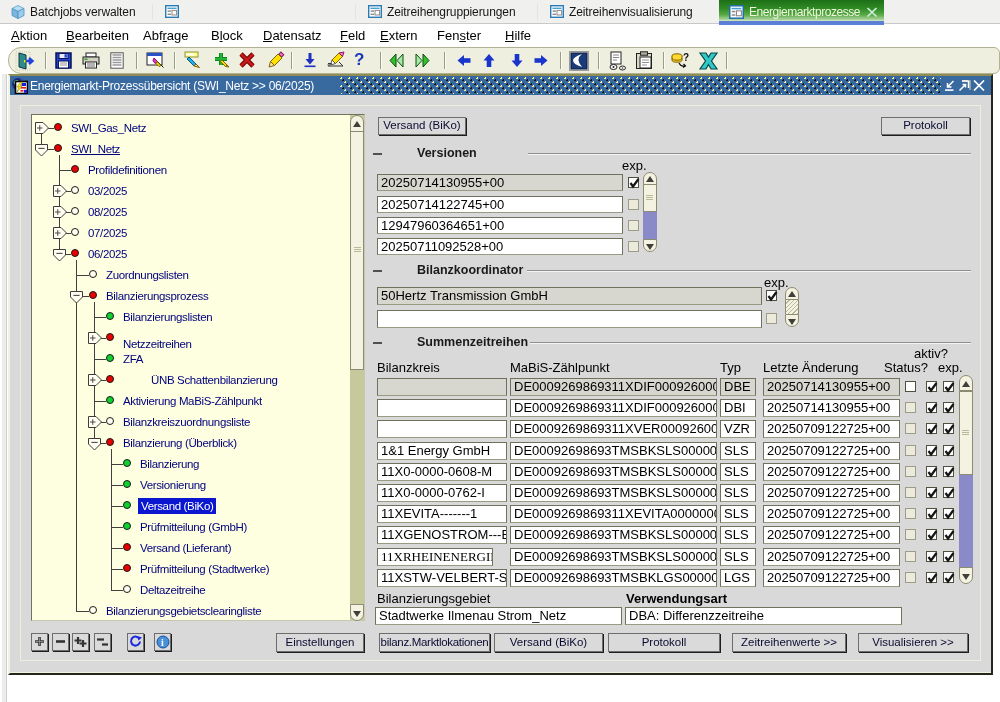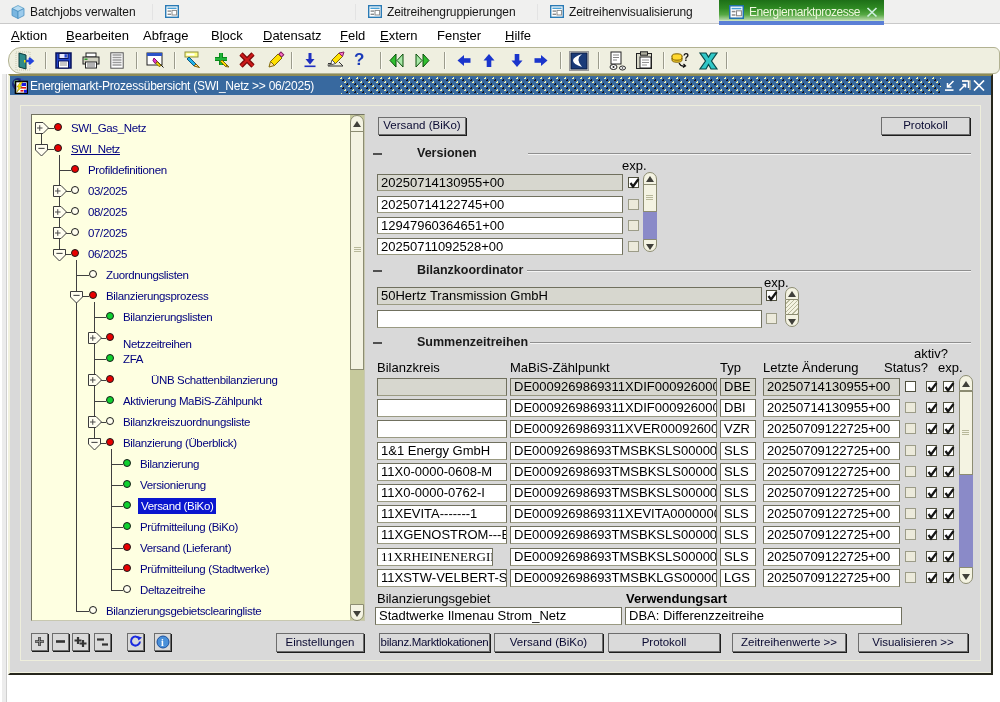--- a/index.html
+++ b/index.html
@@ -377,21 +377,21 @@
 <div class="dot dgreen" style="left:123px;top:459px;"></div>
 <div class="tnode" style="left:140px;top:457px;">Bilanzierung</div>
 <div class="dash" style="left:111px;top:485px;width:12px;"></div>
 <div class="dot dgreen" style="left:123px;top:480px;"></div>
 <div class="tnode" style="left:140px;top:478px;">Versionierung</div>
 <div class="dash" style="left:111px;top:506px;width:12px;"></div>
 <div class="dot dgreen" style="left:123px;top:501px;"></div>
 <div class="tnode" style="left:138px;top:498px;background:#0a16cf;color:#fff;padding:1px 3px;">Versand (BiKo)</div>
 <div class="dash" style="left:111px;top:527px;width:12px;"></div>
 <div class="dot dgreen" style="left:123px;top:522px;"></div>
-<div class="tnode" style="left:140px;top:520px;">Prüfmitteilung (BiKo)</div>
+<div class="tnode" style="left:140px;top:520px;">Prüfmitteilung (GmbH)</div>
 <div class="dash" style="left:111px;top:548px;width:12px;"></div>
 <div class="dot dred" style="left:123px;top:543px;"></div>
 <div class="tnode" style="left:140px;top:541px;">Versand (Lieferant)</div>
 <div class="dash" style="left:111px;top:569px;width:12px;"></div>
 <div class="dot dred" style="left:123px;top:564px;"></div>
 <div class="tnode" style="left:140px;top:562px;">Prüfmitteilung (Stadtwerke)</div>
 <div class="dash" style="left:111px;top:590px;width:12px;"></div>
 <div class="dot dwhite" style="left:123px;top:585px;"></div>
 <div class="tnode" style="left:140px;top:583px;">Deltazeitreihe</div>
 <div class="dash" style="left:76px;top:611px;width:13px;"></div>

